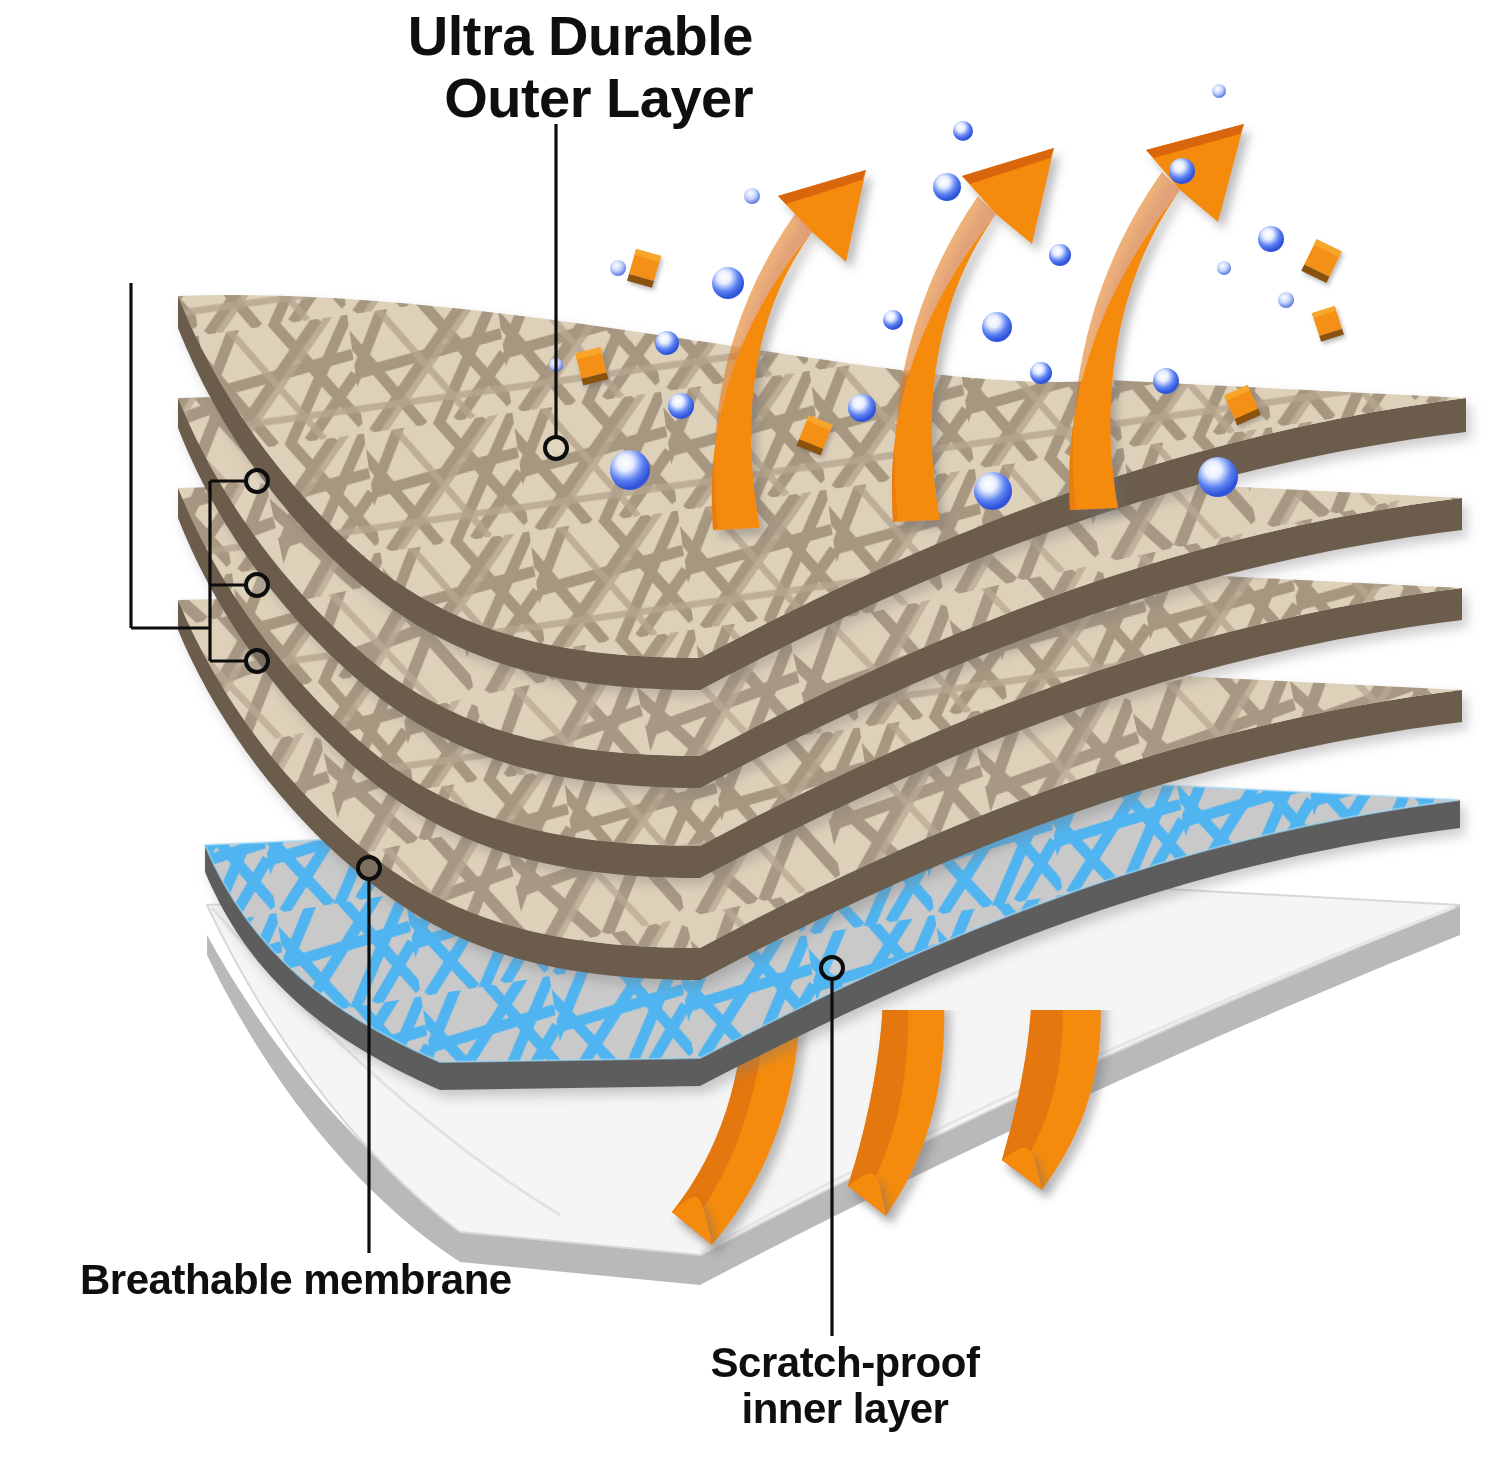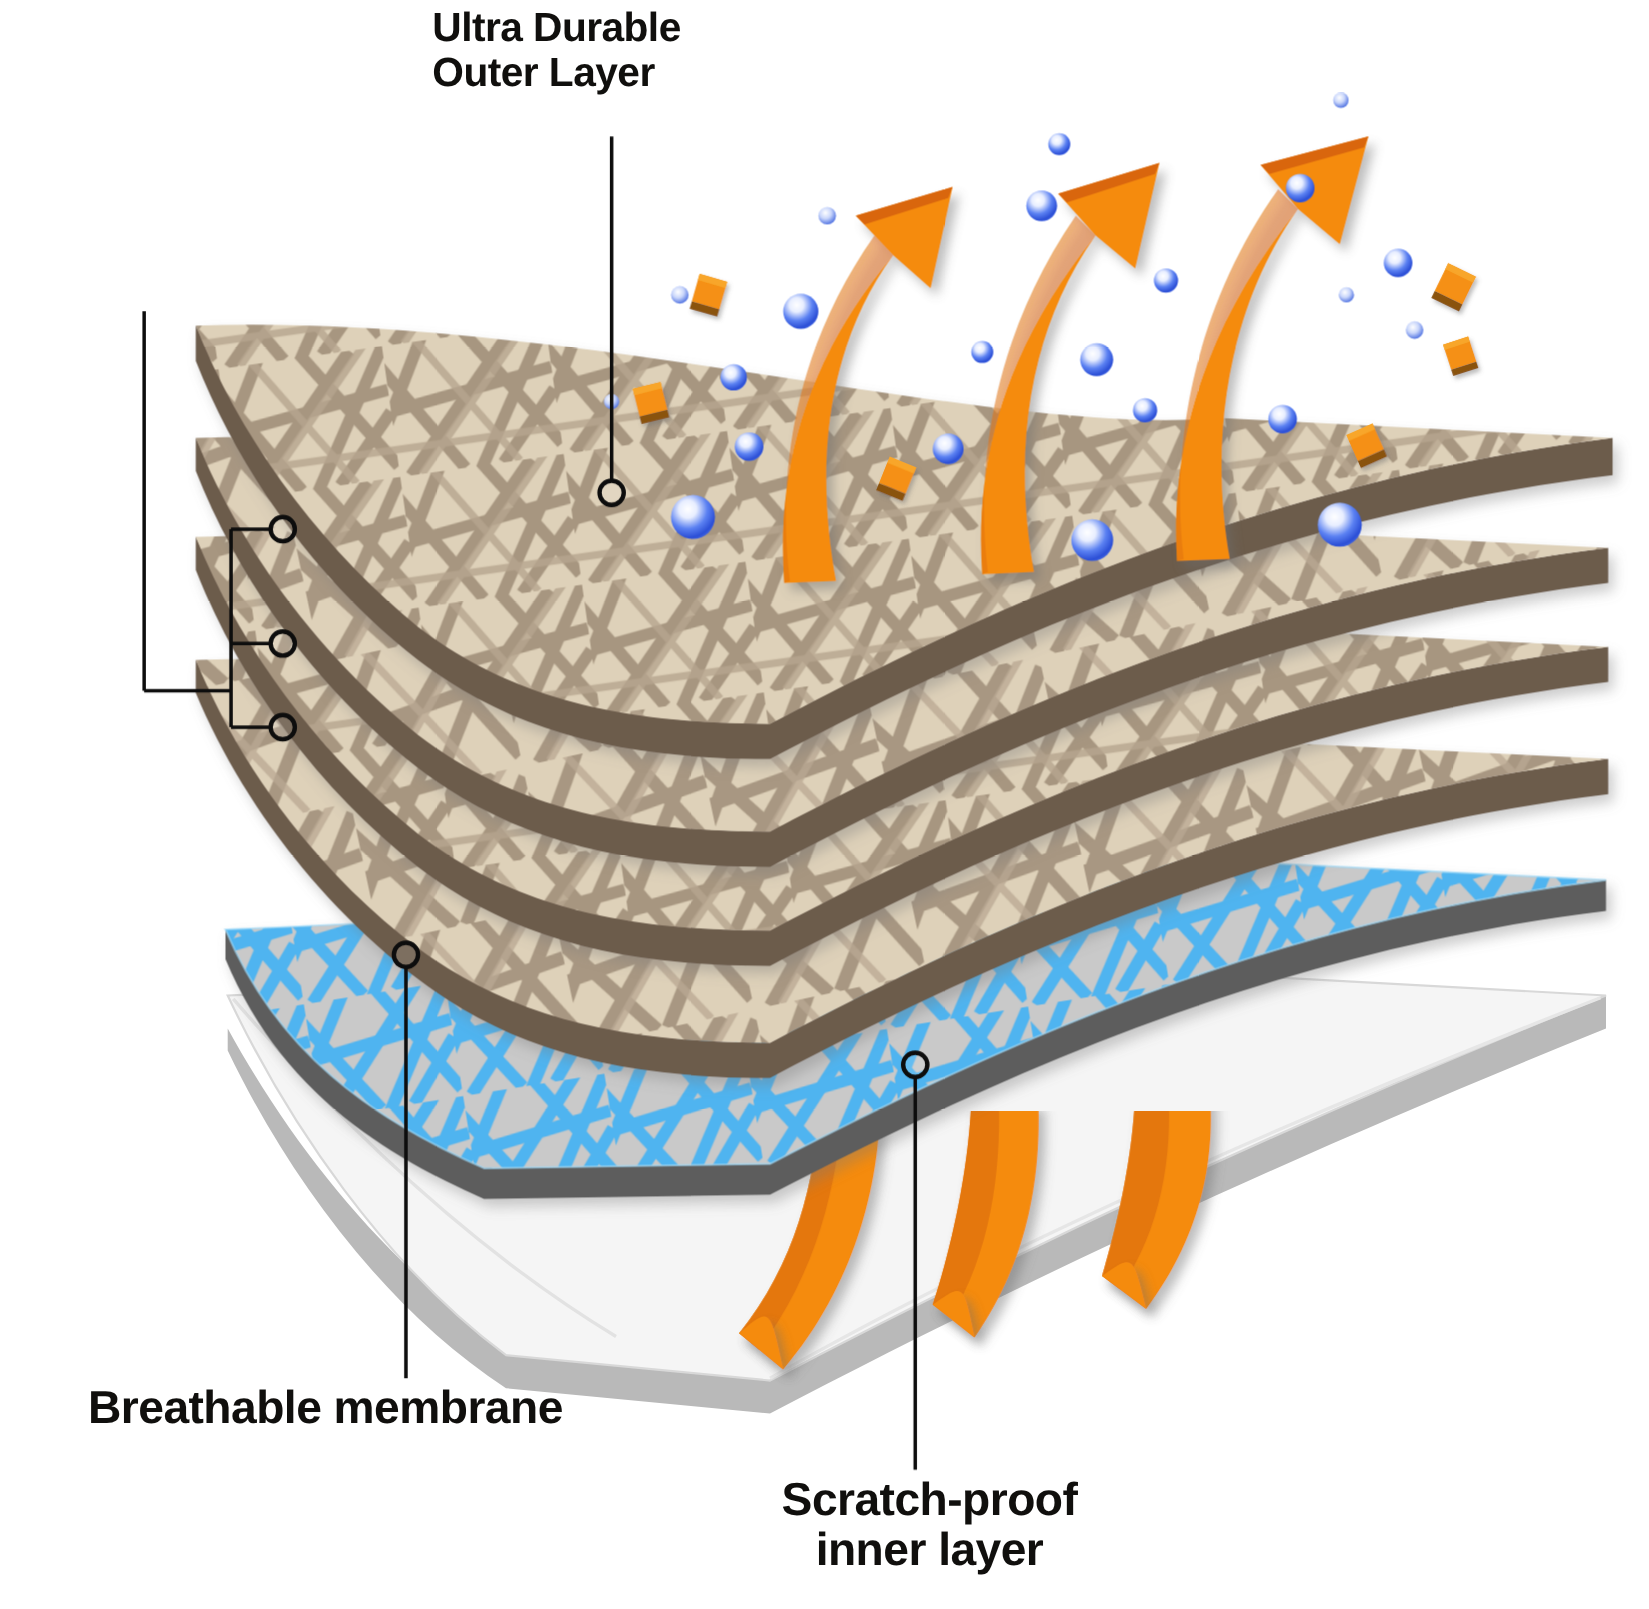--- a/index.html
+++ b/index.html
@@ -28,22 +28,22 @@
     position: absolute;
     font-family: "Liberation Sans", sans-serif;
     font-weight: bold;
     color: #100f0d;
     line-height: 1.10;
     letter-spacing: -0.5px;
     white-space: pre-line;
   }
   #label-outer {
     left: 393px; top: 5px;
-    font-size: 37px;
-    text-align: left;
+    font-size: 56px;
+    text-align: right;
     width: 360px;
   }
   #label-bound {
     left: 4px; top: 140px;
     font-size: 42px;
     text-align: left;
     width: 430px;
   }
   #label-membrane {
     left: 80px; top: 1257px;

